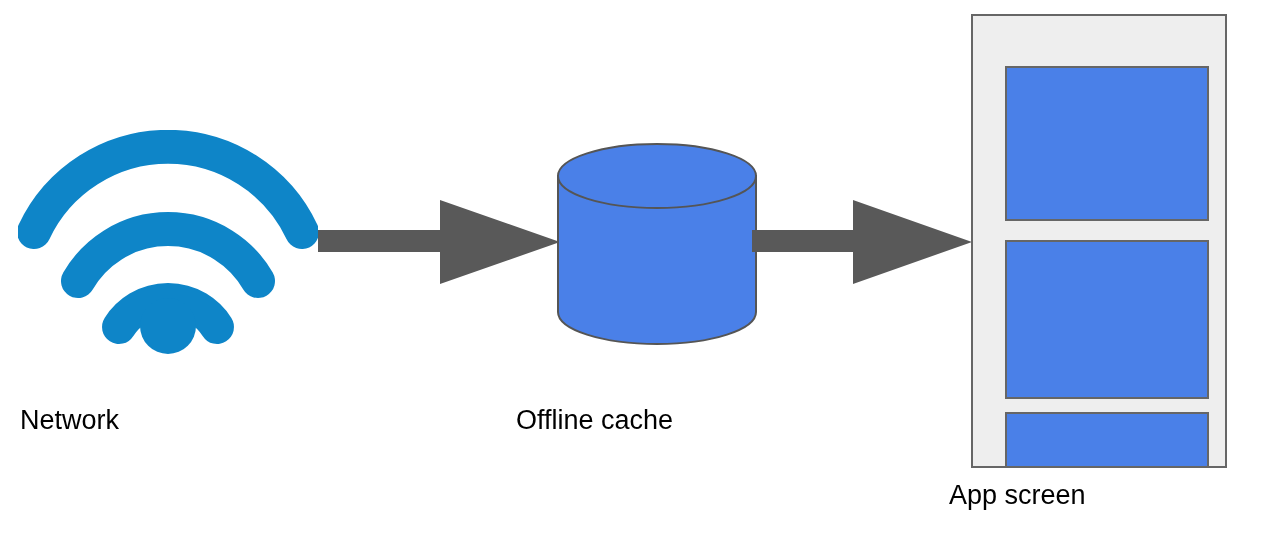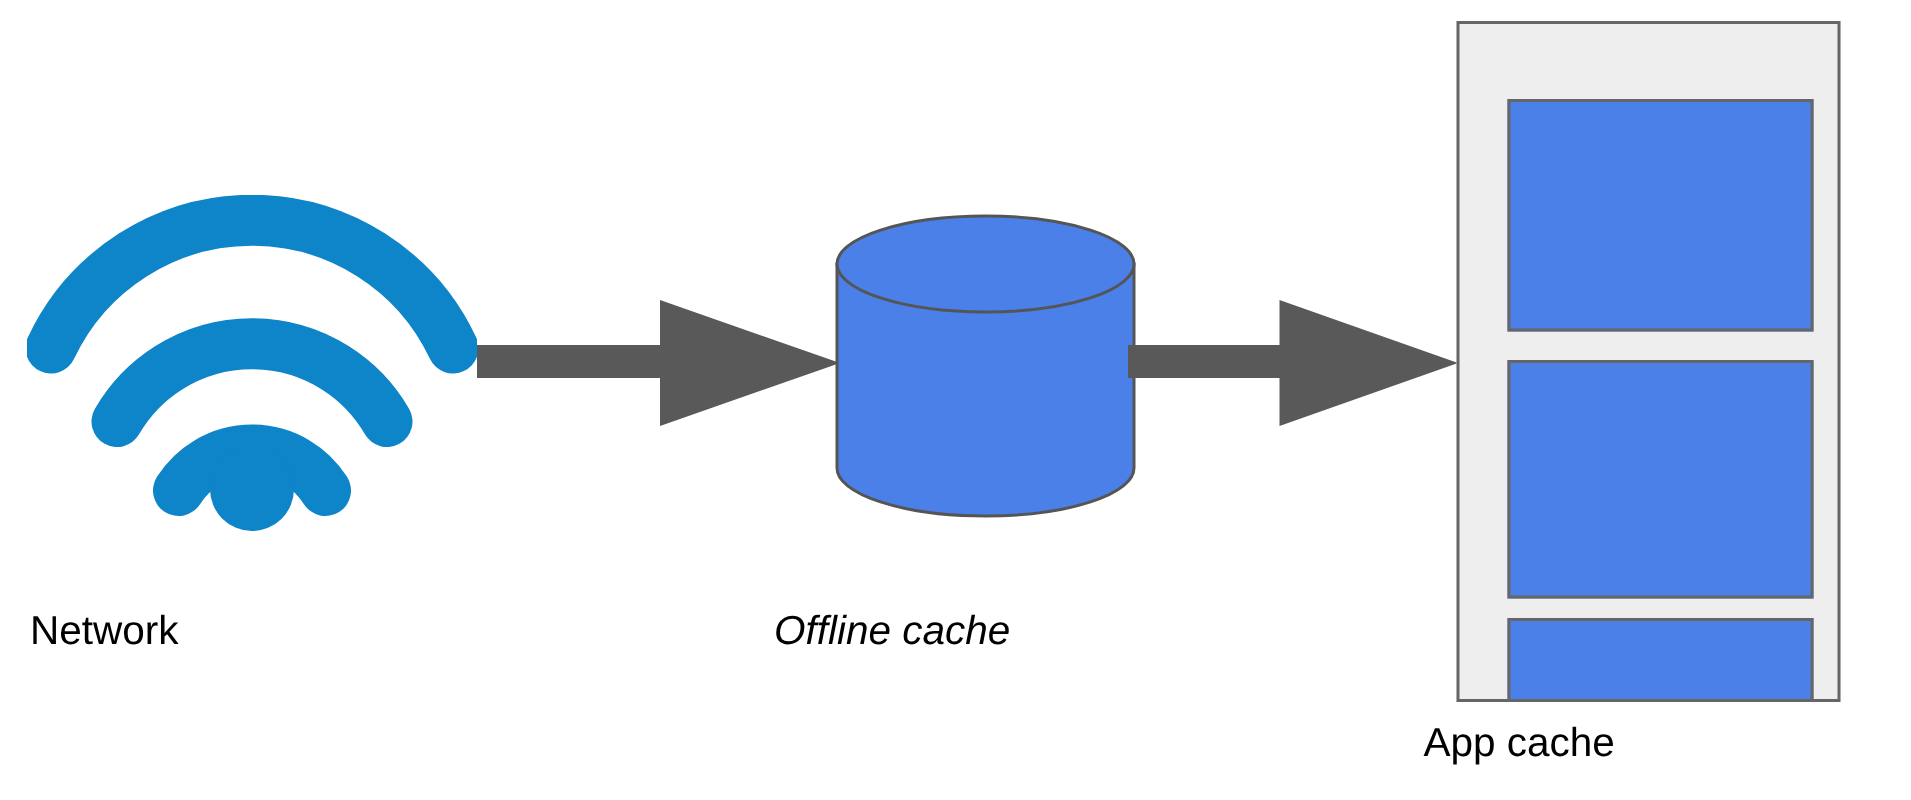--- a/index.html
+++ b/index.html
@@ -81,21 +81,21 @@
   .label {
     position: absolute;
     font-family: "Liberation Sans", sans-serif;
     font-size: 27px;
     line-height: 32px;
     color: #000000;
     white-space: nowrap;
     text-align: left;
   }
   #label-network      { left: 20px;   top: 404px; width: 300px; }
-  #label-offline-cache{ left: 516px;  top: 404px; width: 300px; font-style: italic; }
+  #label-offline-cache{ left: 516px;  top: 404px; width: 300px; }
   #label-app-screen   { left: 949px;  top: 479px; width: 300px; }
 </style>
 </head>
 <body>
 
 <div id="canvas">
 
   <div class="node" id="wifi-icon">
     <svg viewBox="0 0 300 232" xmlns="http://www.w3.org/2000/svg" aria-hidden="true">
       <g fill="none" stroke="#0e85c8" stroke-linecap="round">
@@ -129,15 +129,15 @@
       <polygon points="2,32 103,32 103,2 222,44 103,86 103,54 2,54" fill="#595959"></polygon>
     </svg>
   </div>
 
   <div class="node" id="app-screen">
     <div class="app-row" id="app-row-1"></div>
     <div class="app-row" id="app-row-2"></div>
     <div class="app-row" id="app-row-3"></div>
   </div>
 
-  <div class="label" id="label-app-screen">App cache</div>
+  <div class="label" id="label-app-screen">App screen</div>
 
 </div>
 
 </body></html>

